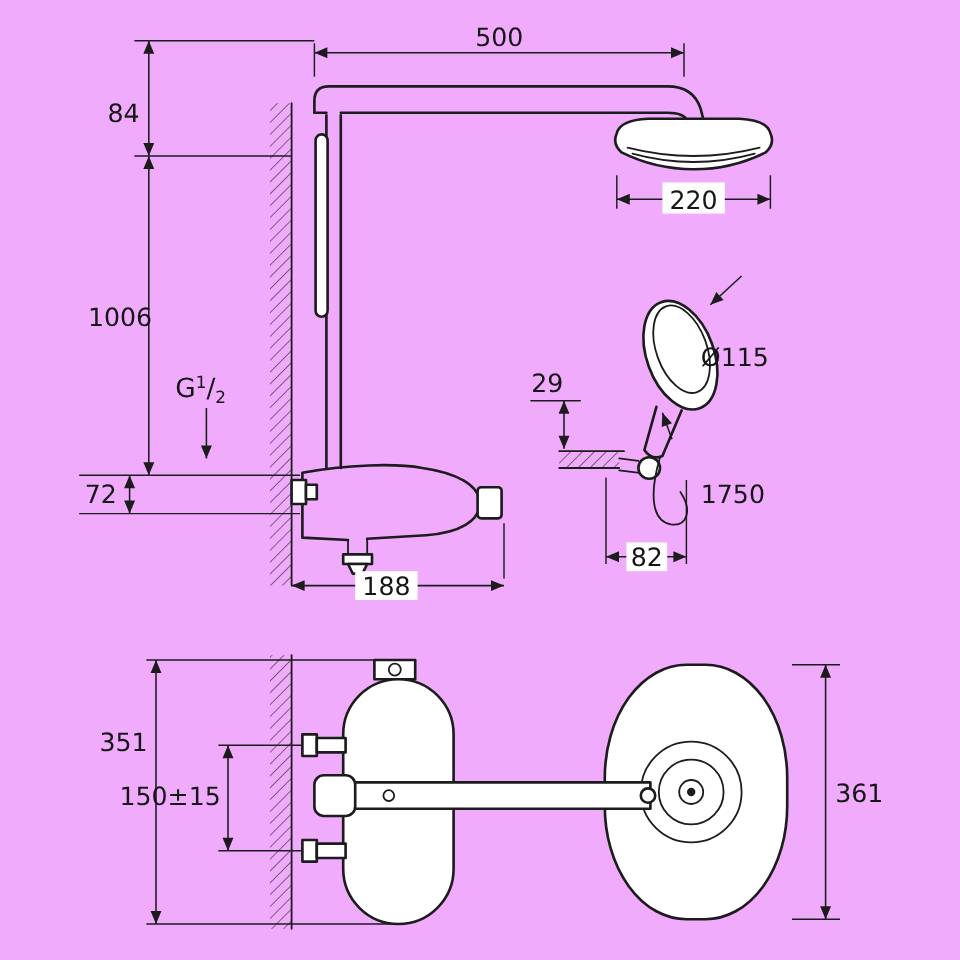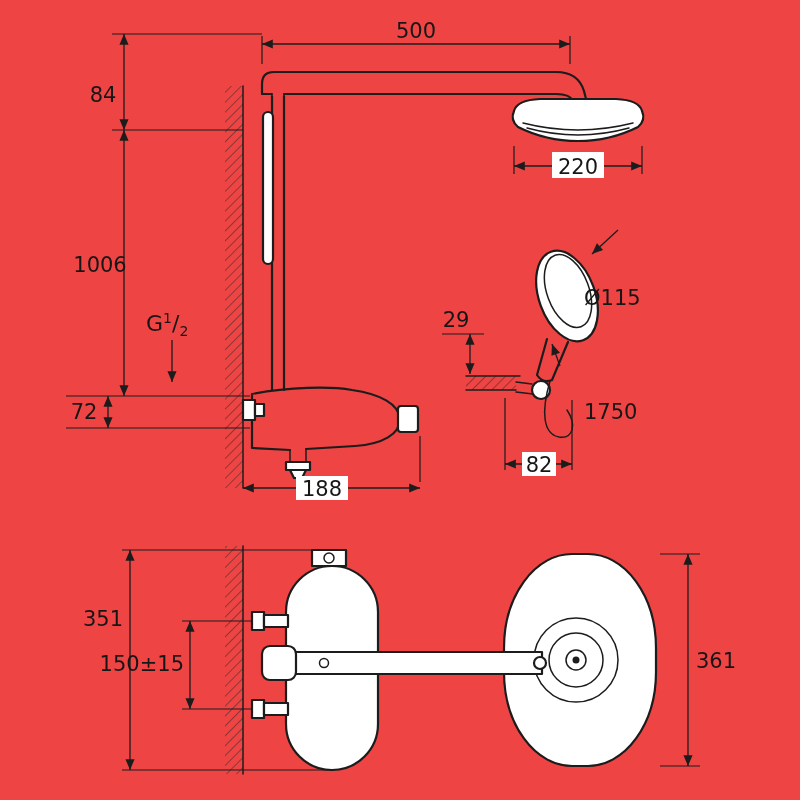--- a/index.html
+++ b/index.html
@@ -1,17 +1,17 @@
 <!DOCTYPE html>
 <html><head>
 <meta charset="utf-8">
 <style>
   html,body { margin:0; padding:0; background:#ffffff; }
   .stage {
-    width:800px; height:800px; position:relative; background:#ef4444;
+    width:800px; height:800px; position:relative; background:#f0abfc;
     font-family:"DejaVu Sans","Liberation Sans",sans-serif;
   }
   svg { display:block; }
   .obj  { stroke:#1c1c1c; stroke-width:2.2; fill:none; stroke-linecap:round; stroke-linejoin:round; }
   .objf { stroke:#1c1c1c; stroke-width:2.2; fill:#ffffff; stroke-linejoin:round; }
   .thin { stroke:#1c1c1c; stroke-width:1.5; fill:none; stroke-linecap:round; }
   .hatchfill { fill:url(#hatch); stroke:none; }
   .dimext  { stroke:#1c1c1c; stroke-width:1.2; fill:none; }
   .dimline { stroke:#1c1c1c; stroke-width:1.3; fill:none;
              marker-start:url(#arw); marker-end:url(#arw); }

